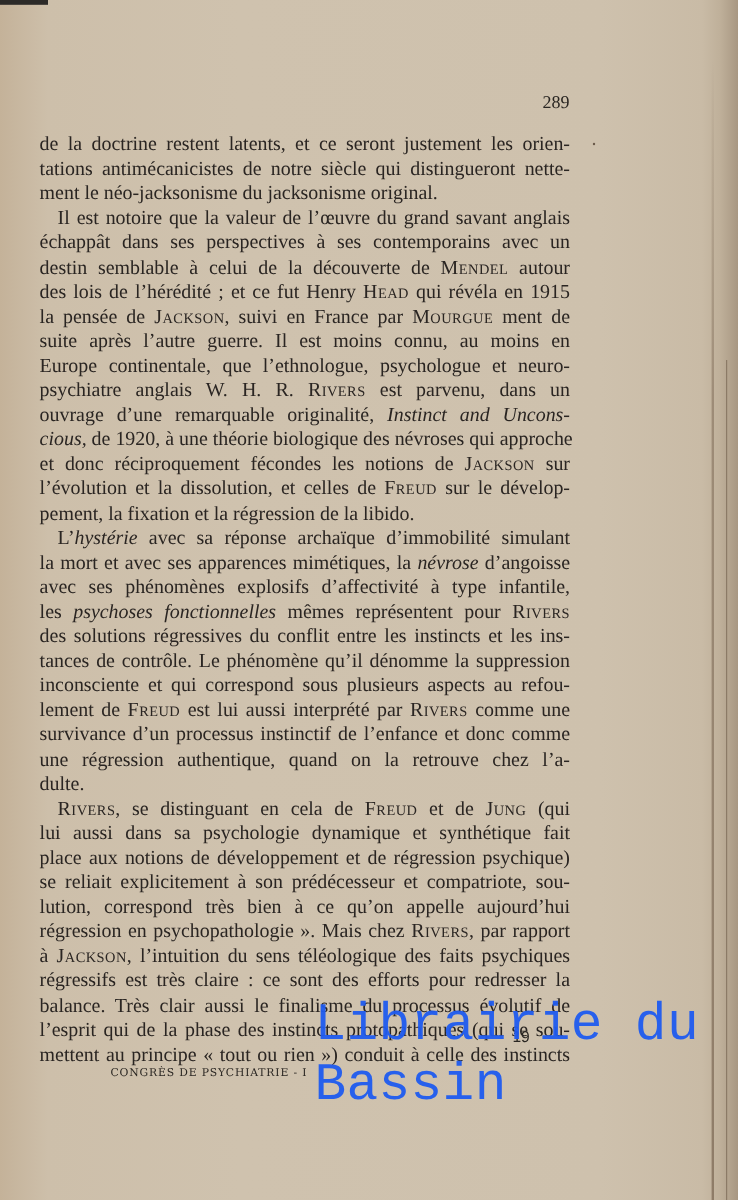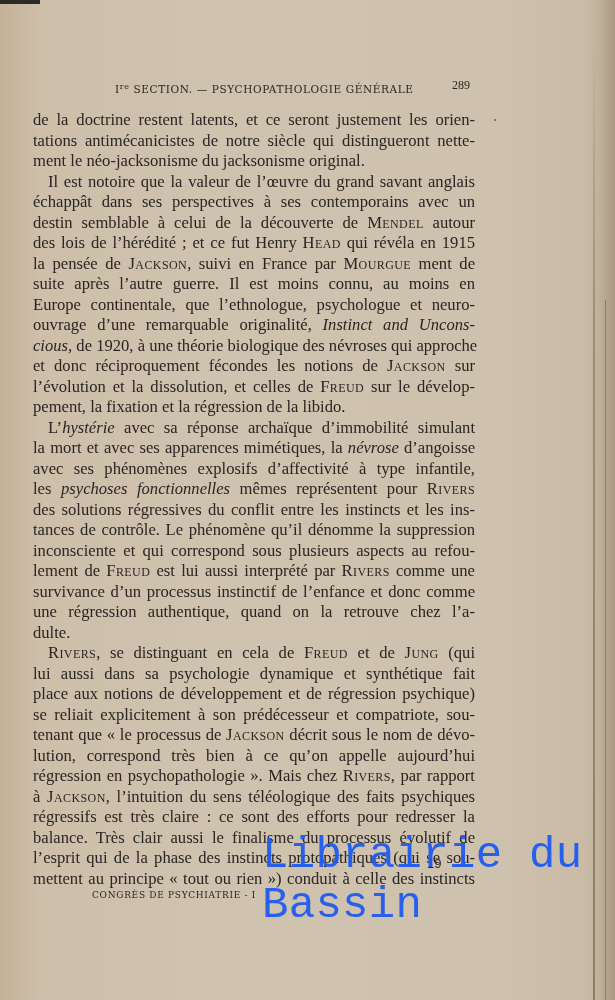--- a/index.html
+++ b/index.html
@@ -23,21 +23,21 @@
     position: absolute; top: 300px; bottom: 0; left: 605px; width: 1px;
     background: rgba(110,92,74,0.6);
   }
   .running-head {
     position: absolute; left: 115px; top: 82px; width: 360px;
     font-size: 10.5px; letter-spacing: 0.6px; color: #2a2622;
     font-family: "DejaVu Serif", serif;
   }
   .running-head .sup { font-size: 8px; vertical-align: 4px; }
   .page-number {
-    position: absolute; left: 452px; top: 78px; font-size: 12px; color: #2a2622;
+    position: absolute; left: 452px; top: 78px; font-size: 15px; color: #2a2622;
     font-family: "Liberation Serif", serif;
   }
   .body-text {
     position: absolute; left: 33px; top: 110px; width: 442px;
     font-family: "Liberation Serif", serif; font-size: 16.6px; line-height: 20.5px;
     color: #2a2522;
   }
   .line { display: block; white-space: nowrap; text-align: justify; text-align-last: justify; height: 20.5px; }
   .line.last { text-align-last: left; }
   .line.indent { padding-left: 15px; }
@@ -59,58 +59,55 @@
   .dot { position: absolute; left: 494px; top: 119px; width: 2px; height: 2px; background: #6a5a4a; border-radius: 1px; }
 </style>
 </head>
 <body>
 
 <div class="page">
   <div class="top-strip"></div>
   <div class="edge-line"></div>
   <div class="edge-line2"></div>
 
-  <div class="running-head">
-    <span>I</span><span class="sup">re</span><span> SECTION. — PSYCHOPATHOLOGIE GÉNÉRALE</span>
-  </div>
   <div class="page-number">289</div>
   <div class="dot"></div>
 
   <div class="body-text" id="body-text">
       <span class="line"><span>de la doctrine restent latents, et ce seront justement les orien-</span></span>
       <span class="line"><span>tations antimécanicistes de notre siècle qui distingueront nette-</span></span>
       <span class="line last"><span>ment le néo-jacksonisme du jacksonisme original.</span></span>
       <span class="line indent"><span>Il est notoire que la valeur de l’œuvre du grand savant anglais</span></span>
       <span class="line"><span>échappât dans ses perspectives à ses contemporains avec un</span></span>
       <span class="line"><span>destin semblable à celui de la découverte de </span><span class="sc">Mendel</span><span> autour</span></span>
       <span class="line"><span>des lois de l’hérédité ; et ce fut Henry </span><span class="sc">Head</span><span> qui révéla en 1915</span></span>
       <span class="line"><span>la pensée de </span><span class="sc">Jackson</span><span>, suivi en France par </span><span class="sc">Mourgue</span><span> ment de</span></span>
       <span class="line"><span>suite après l’autre guerre. Il est moins connu, au moins en</span></span>
       <span class="line"><span>Europe continentale, que l’ethnologue, psychologue et neuro-</span></span>
+      <span class="line"><span>psychiatre anglais W. H. R. </span><span class="sc">Rivers</span><span> est parvenu, dans un</span></span>
       <span class="line"><span>ouvrage d’une remarquable originalité, </span><span class="it">Instinct and Uncons-</span></span>
       <span class="line"><span class="it">cious,</span><span> de 1920, à une théorie biologique des névroses qui approche</span></span>
       <span class="line"><span>et donc réciproquement fécondes les notions de </span><span class="sc">Jackson</span><span> sur</span></span>
       <span class="line"><span>l’évolution et la dissolution, et celles de </span><span class="sc">Freud</span><span> sur le dévelop-</span></span>
       <span class="line last"><span>pement, la fixation et la régression de la libido.</span></span>
       <span class="line indent"><span>L’</span><span class="it">hystérie</span><span> avec sa réponse archaïque d’immobilité simulant</span></span>
       <span class="line"><span>la mort et avec ses apparences mimétiques, la </span><span class="it">névrose</span><span> d’angoisse</span></span>
       <span class="line"><span>avec ses phénomènes explosifs d’affectivité à type infantile,</span></span>
       <span class="line"><span>les </span><span class="it">psychoses fonctionnelles</span><span> mêmes représentent pour </span><span class="sc">Rivers</span></span>
       <span class="line"><span>des solutions régressives du conflit entre les instincts et les ins-</span></span>
       <span class="line"><span>tances de contrôle. Le phénomène qu’il dénomme la suppression</span></span>
       <span class="line"><span>inconsciente et qui correspond sous plusieurs aspects au refou-</span></span>
       <span class="line"><span>lement de </span><span class="sc">Freud</span><span> est lui aussi interprété par </span><span class="sc">Rivers</span><span> comme une</span></span>
       <span class="line"><span>survivance d’un processus instinctif de l’enfance et donc comme</span></span>
       <span class="line"><span>une régression authentique, quand on la retrouve chez l’a-</span></span>
       <span class="line last"><span>dulte.</span></span>
       <span class="line indent"><span class="sc">Rivers</span><span>, se distinguant en cela de </span><span class="sc">Freud</span><span> et de </span><span class="sc">Jung</span><span> (qui</span></span>
       <span class="line"><span>lui aussi dans sa psychologie dynamique et synthétique fait</span></span>
       <span class="line"><span>place aux notions de développement et de régression psychique)</span></span>
       <span class="line"><span>se reliait explicitement à son prédécesseur et compatriote, sou-</span></span>
-      <span class="line"><span>tenant que « le processus de </span><span class="sc">Jackson</span><span> décrit sous le nom de dévo-</span></span>
       <span class="line"><span>lution, correspond très bien à ce qu’on appelle aujourd’hui</span></span>
       <span class="line"><span>régression en psychopathologie ». Mais chez </span><span class="sc">Rivers</span><span>, par rapport</span></span>
       <span class="line"><span>à </span><span class="sc">Jackson</span><span>, l’intuition du sens téléologique des faits psychiques</span></span>
       <span class="line"><span>régressifs est très claire : ce sont des efforts pour redresser la</span></span>
       <span class="line"><span>balance. Très clair aussi le finalisme du processus évolutif de</span></span>
       <span class="line"><span>l’esprit qui de la phase des instincts protopathiques (qui se sou-</span></span>
       <span class="line"><span>mettent au principe « tout ou rien ») conduit à celle des instincts</span></span>
     </div>
 
   <div class="footer-sig">CONGRÈS DE PSYCHIATRIE - I</div>

